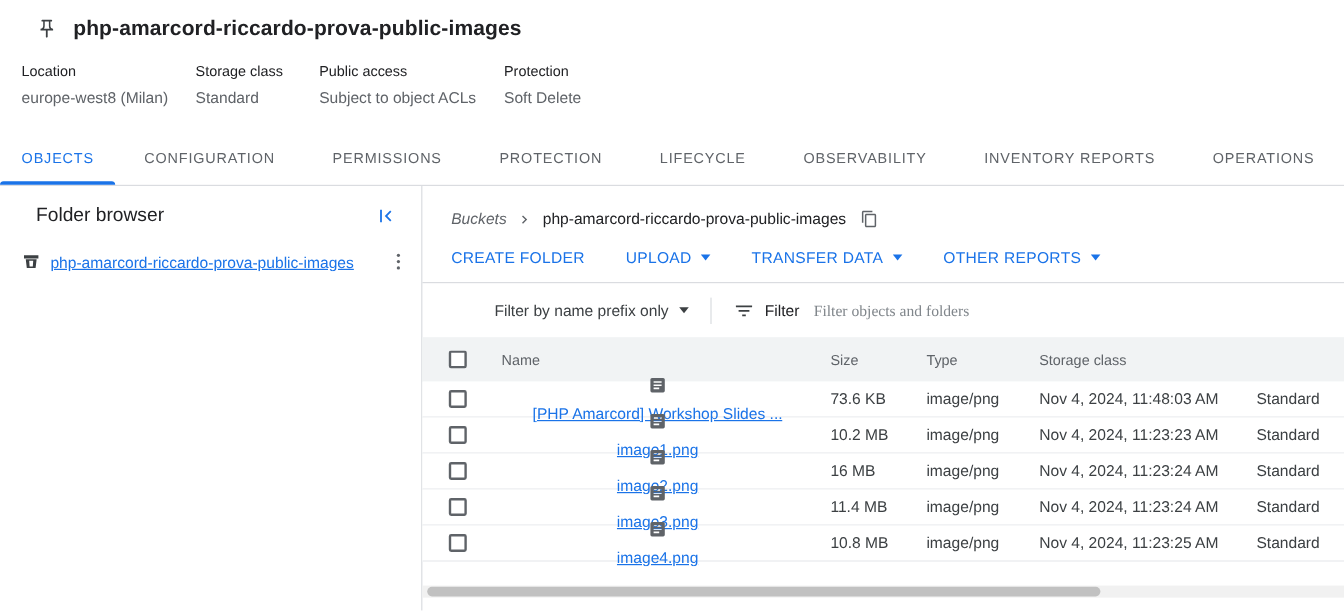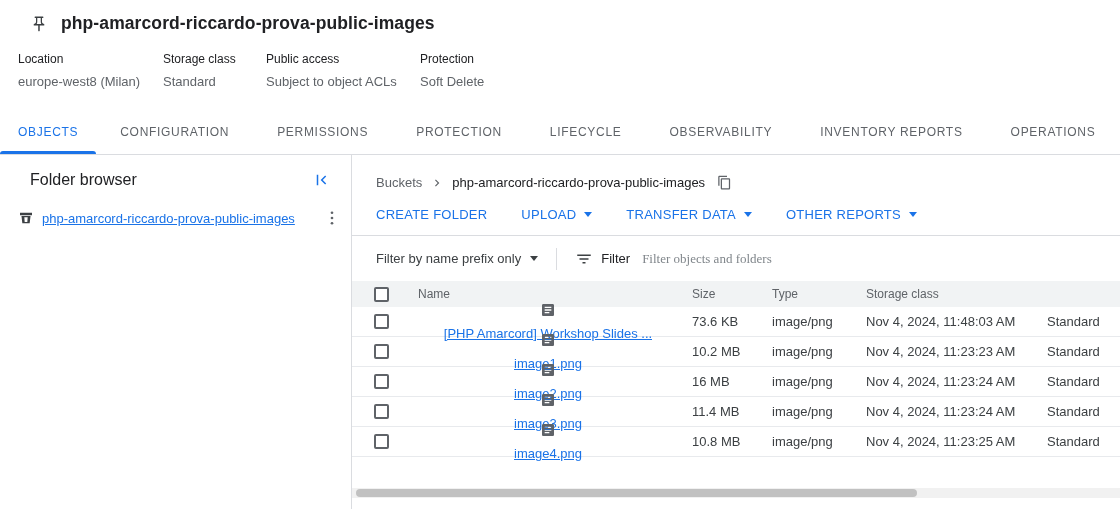--- a/index.html
+++ b/index.html
@@ -50,50 +50,50 @@
   .tree-row { display: flex; align-items: center; gap: 8px; padding: 8px 10px 8px 18px; cursor: pointer; }
   .bucket-icon { width: 16px; height: 16px; color: #3c4043; flex: 0 0 auto; }
   .bucket-icon svg { width: 16px; height: 16px; display: block; }
   .tree-link { font-size: 13px; color: #1a73e8; text-decoration: underline; white-space: nowrap; overflow: hidden; text-overflow: ellipsis; }
   .kebab { margin-left: auto; width: 18px; height: 18px; color: #5f6368; cursor: pointer; }
   .kebab svg { width: 18px; height: 18px; display: block; }
 
   .content { flex: 1; display: flex; flex-direction: column; min-width: 0; }
 
   .breadcrumb { display: flex; align-items: center; gap: 8px; padding: 20px 0 0 24px; font-size: 13px; }
-  .crumb-root { color: #5f6368; text-decoration: none; cursor: pointer; }
+  .crumb-root { color: #5f6368; text-decoration: none; cursor: pointer; font-style: italic; }
   .crumb-sep { width: 14px; height: 14px; color: #5f6368; }
   .crumb-sep svg { width: 14px; height: 14px; display: block; }
   .crumb-current { color: #202124; }
   .copy-icon { width: 15px; height: 15px; color: #5f6368; margin-left: 4px; cursor: pointer; }
   .copy-icon svg { width: 15px; height: 15px; display: block; }
 
   .actions { display: flex; align-items: center; gap: 34px; padding: 17px 0 13px 24px; }
   .text-btn {
     background: none; border: none; display: flex; align-items: center; gap: 8px;
     color: #1a73e8; font-family: "Liberation Sans", sans-serif;
     font-size: 13px; font-weight: 500; letter-spacing: 0.25px; cursor: pointer; white-space: nowrap;
   }
   .caret-down { width: 0; height: 0; border-left: 4.5px solid transparent; border-right: 4.5px solid transparent; border-top: 5px solid currentColor; display: inline-block; }
 
   .divider { border-bottom: 1px solid #dadce0; }
 
   .filter-row { display: flex; align-items: center; padding: 0 12px 0 24px; height: 45px; }
-  .scope-dd { display: flex; align-items: center; gap: 9px; font-size: 13px; color: #3c4043; cursor: pointer; }
+  .scope-dd { display: flex; align-items: center; gap: 9px; font-size: 13px; color: #3c4043; cursor: pointer; margin-left: 36px; }
   .vsep { width: 1px; height: 22px; background: #dadce0; margin: 0 18px; }
   .filter-icon { width: 18px; height: 18px; color: #3c4043; }
   .filter-icon svg { width: 18px; height: 18px; display: block; }
   .filter-label { font-size: 13px; font-weight: 500; color: #202124; margin-left: 8px; }
   .filter-input { border: none; outline: none; flex: 1; margin-left: 12px; font-family: Liberation Serif, serif; font-size: 13px; color: #a21caf; background: transparent; }
   .filter-input::placeholder { color: #80868b; }
 
   
   .obj-table { width: 100%; }
   .trow { display: grid; grid-template-columns: 52px 274px 80px 94px 181px 1fr; align-items: center; }
-  .thead { background: #f1f3f4; height: 26px; font-size: 12px; font-weight: 500; color: #5f6368; }
+  .thead { background: #f1f3f4; height: 37px; font-size: 12px; font-weight: 500; color: #5f6368; }
   .tbody .trow { height: 30px; border-bottom: 1px solid #e8eaed; font-size: 13px; color: #3c4043; background: #fff; }
   .cell { padding-left: 14px; white-space: nowrap; overflow: hidden; text-overflow: ellipsis; }
   .cell.check { padding-left: 22px; }
   .checkbox { width: 15px; height: 15px; border: 2px solid #5f6368; border-radius: 2px; background: #fff; cursor: pointer; }
   .cell.name { display: flex; align-items: center; gap: 8px; flex-direction: column; }
   .doc-icon { width: 16px; height: 16px; color: #5f6368; flex: 0 0 auto; }
   .doc-icon svg { width: 16px; height: 16px; display: block; }
   .obj-link { color: #1a73e8; text-decoration: underline; white-space: nowrap; overflow: hidden; text-overflow: ellipsis; cursor: pointer; }
   .created-head { display: flex; align-items: center; gap: 7px; }
   .help-badge {

